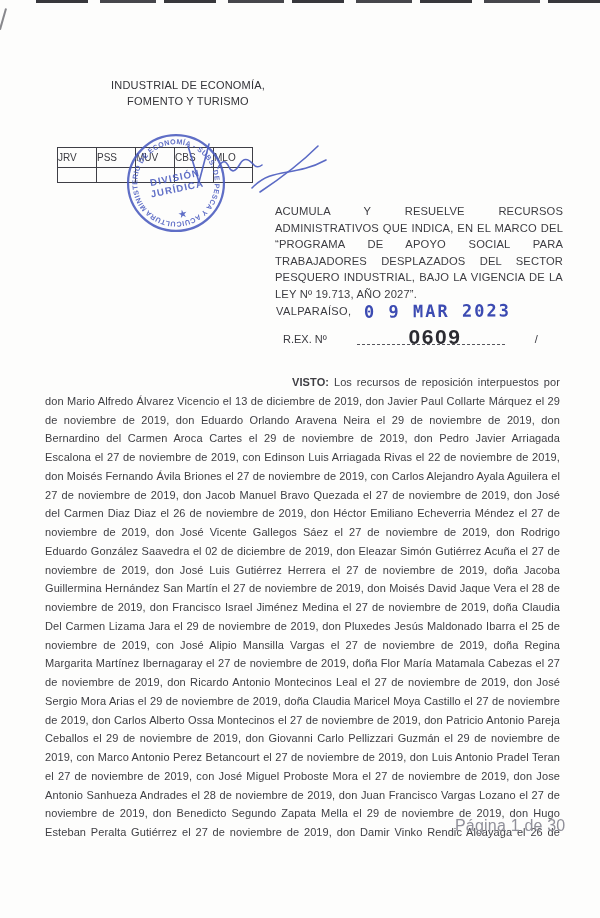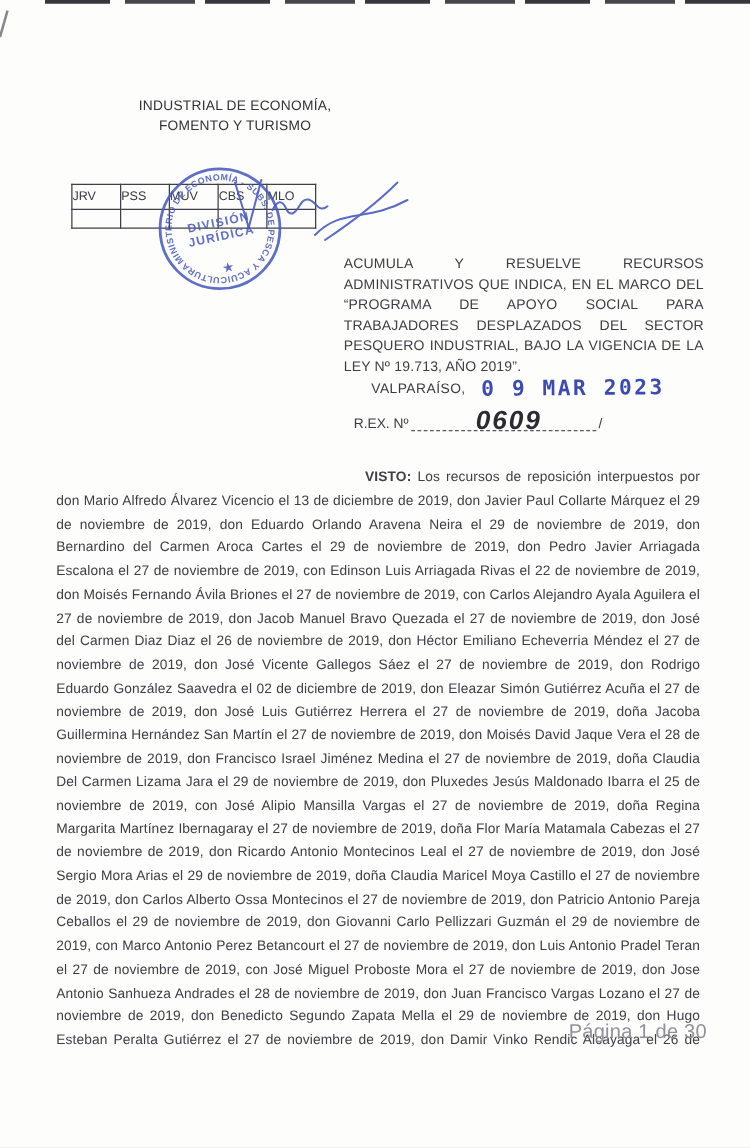--- a/index.html
+++ b/index.html
@@ -40,36 +40,36 @@
   
   .signatures{position:absolute;top:138px;left:168px;width:190px;height:70px;opacity:.9;}
   
   .subject{
     position:absolute;top:203px;left:275px;width:288px;
     font-size:11.2px;line-height:16.6px;text-align:justify;color:#3d3d42;
     letter-spacing:.15px;
   }
   
   .place-date{
-    position:absolute;top:301px;left:297px;display:flex;align-items:center;gap:12px;
+    position:absolute;top:301px;left:276px;display:flex;align-items:center;gap:12px;
   }
   .city{font-size:11px;letter-spacing:.4px;color:#3a3a40;}
   .date-stamp{
     font-family:"DejaVu Sans Mono","Liberation Mono",monospace;
     font-size:17px;font-weight:bold;letter-spacing:2px;color:#3c4bb2;
     transform:rotate(-.5deg);
   }
   
   .rex-line{
     position:absolute;top:330px;left:283px;display:flex;align-items:flex-end;
-    font-size:11px;color:#3a3a40;
+    font-size:11px;color:#3a3a40;gap:28px;
   }
   .rex-dashes{
     position:relative;display:inline-block;width:148px;height:14px;
-    border-bottom:1.5px dashed #55555c;margin:0 2px;font-style:italic;
+    border-bottom:1.5px dashed #55555c;margin:0 2px;
   }
   .rex-number{
     position:absolute;left:50%;bottom:-5px;transform:translateX(-42%);
     font-size:21px;font-weight:bold;letter-spacing:1.5px;color:#2b2b31;
   }
   
   .body-text{
     position:absolute;top:373px;left:45px;width:515px;height:469px;overflow:hidden;
     font-size:11px;line-height:18.75px;text-align:justify;text-indent:247px;
     color:#3e3e43;letter-spacing:.1px;
@@ -132,21 +132,21 @@
 
   <svg class="signatures" viewBox="0 0 190 70">
     <g fill="none" stroke="#4a5bbf" stroke-width="1.6" stroke-linecap="round">
       <path d="M 20,8 L 31,44 L 41,6"></path>
       <path d="M 50,30 q 6,-12 11,-1 q 4,9 11,-3 q 5,-9 13,0 q 4,5 9,1"></path>
       <path d="M 84,50 C 105,28 125,40 158,22"></path>
       <path d="M 150,8 C 132,26 110,42 92,54"></path>
     </g>
   </svg>
 
-  <div class="subject">ACUMULA Y RESUELVE RECURSOS ADMINISTRATIVOS QUE INDICA, EN EL MARCO DEL “PROGRAMA DE APOYO SOCIAL PARA TRABAJADORES DESPLAZADOS DEL SECTOR PESQUERO INDUSTRIAL, BAJO LA VIGENCIA DE LA LEY Nº 19.713, AÑO 2019”.</div>
+  <div class="subject">ACUMULA Y RESUELVE RECURSOS ADMINISTRATIVOS QUE INDICA, EN EL MARCO DEL “PROGRAMA DE APOYO SOCIAL PARA TRABAJADORES DESPLAZADOS DEL SECTOR PESQUERO INDUSTRIAL, BAJO LA VIGENCIA DE LA LEY Nº 19.713, AÑO 2027”.</div>
 
   <div class="place-date">
     <span class="city">VALPARAÍSO,</span>
     <span class="date-stamp">0 9 MAR 2023</span>
   </div>
 
   <div class="rex-line">
     <span>R.EX. Nº</span>
     <span class="rex-dashes">
       <span class="rex-number">0609</span>

